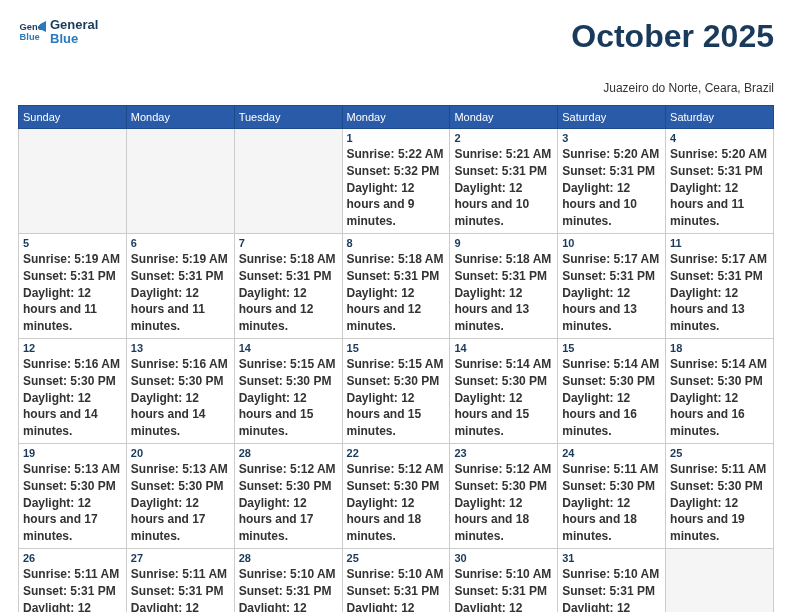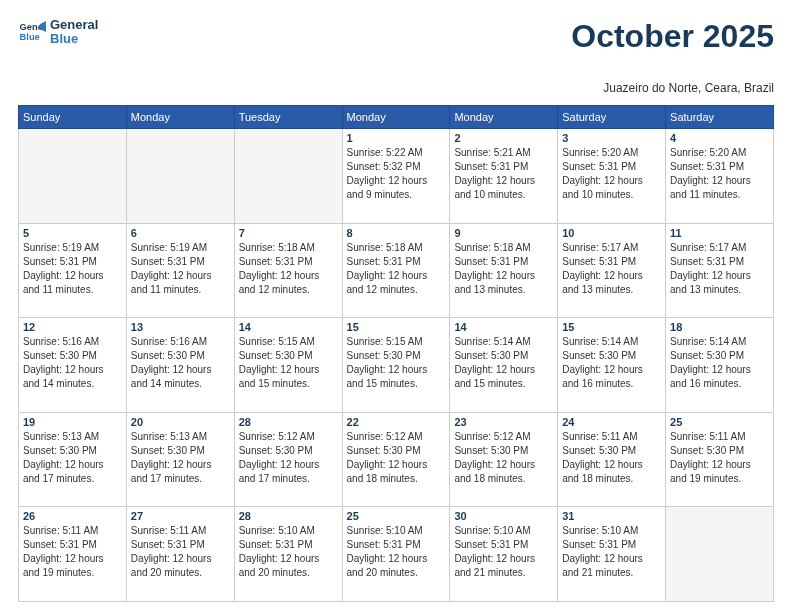--- a/index.html
+++ b/index.html
@@ -77,23 +77,24 @@
       background: #fff;
     }
     .day-num {
       font-size: 11px;
       font-weight: bold;
       color: #1a3a5c;
       display: block;
       margin-bottom: 2px;
     }
     .day-info {
-      font-size: 10px;
+      font-size: 12px;
       color: #333;
       line-height: 1.4;
+      font-weight: bold;
     }
   </style>
 </head>
 <body>
 
 <div class="page">
   <div class="header">
     <div class="logo">
       <svg class="logo-icon" viewBox="0 0 36 36" xmlns="http://www.w3.org/2000/svg">
         <text x="2" y="16" font-size="12" font-weight="bold" fill="#1a3a5c">General</text>

